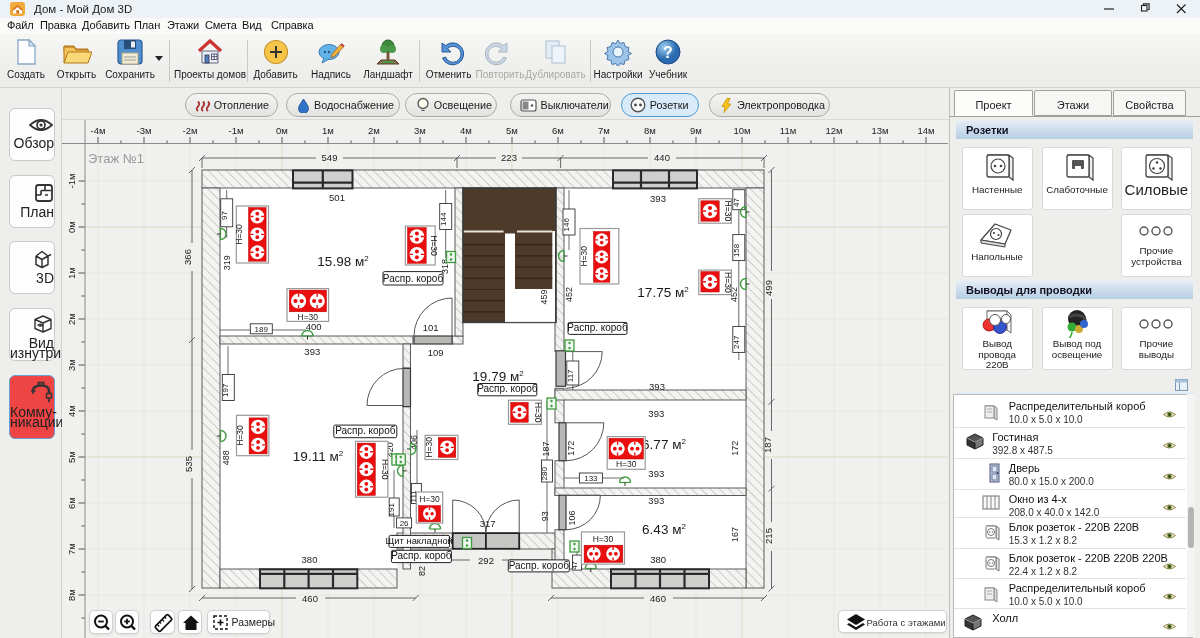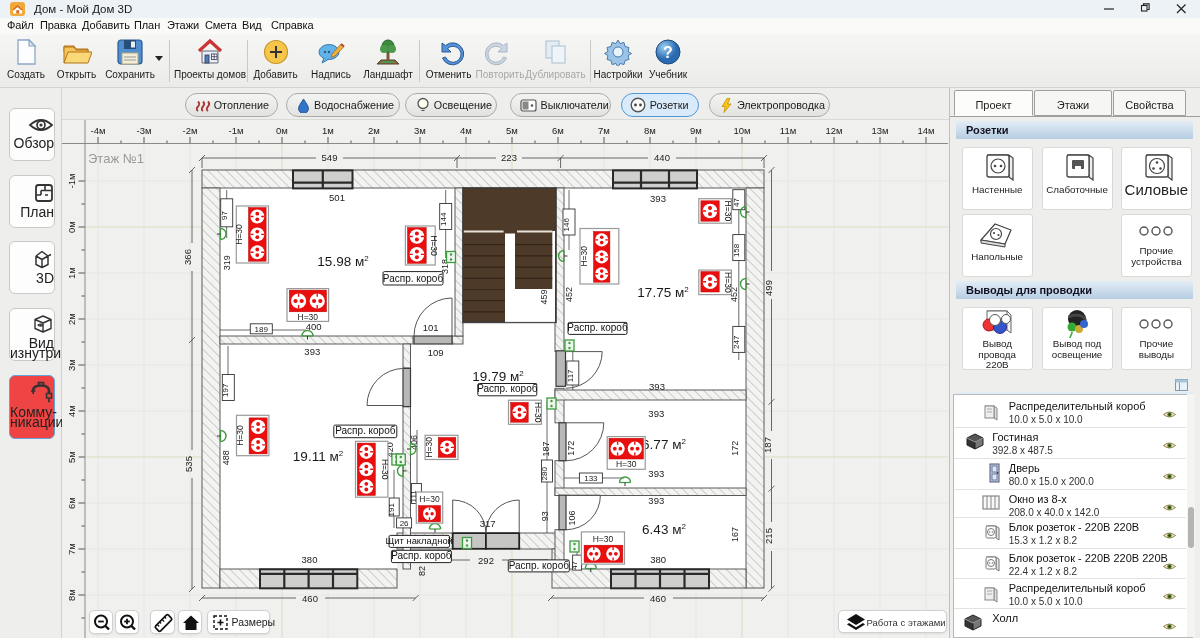--- a/index.html
+++ b/index.html
@@ -1012,21 +1012,21 @@
         <circle cx="6.5" cy="4.5" r="2.2" fill="#5a7a2a"></circle>
         <circle cx="6.5" cy="4.5" r="1" fill="#222"></circle>
       </svg></div>
     <div style="position:absolute;left:4px;top:400.5px;width:232px;height:1px;background:#e2e2e0"></div>
     <div style="position:absolute;left:32.0px;top:406px"><svg width="18" height="18">
         <rect x="1" y="2" width="16" height="13" fill="#f8f8f8" stroke="#888" stroke-width="1.2"></rect>
         <line x1="5" y1="2" x2="5" y2="15" stroke="#888"></line>
         <line x1="9" y1="2" x2="9" y2="15" stroke="#888"></line>
         <line x1="13" y1="2" x2="13" y2="15" stroke="#888"></line>
       </svg></div>
-    <div class="otitle" style="left:58.7px;top:405px">Окно из 8-х</div>
+    <div class="otitle" style="left:58.7px;top:405px">Окно из 4-х</div>
     <div class="osub" style="left:58.7px;top:418.5px">208.0 x 40.0 x 142.0</div>
     <div style="position:absolute;left:213px;top:410px"><svg width="13" height="9">
         <path d="M0.5,4.5 Q6.5,-0.5 12.5,4.5 Q6.5,9.5 0.5,4.5 z" fill="#e8e4c8" stroke="#8a7a3a" stroke-width="0.9"></path>
         <circle cx="6.5" cy="4.5" r="2.2" fill="#5a7a2a"></circle>
         <circle cx="6.5" cy="4.5" r="1" fill="#222"></circle>
       </svg></div>
     <div style="position:absolute;left:4px;top:428.5px;width:232px;height:1px;background:#e2e2e0"></div>
     <div style="position:absolute;left:34.0px;top:434px"><svg width="18" height="19">
         <path d="M2,4 h10 l3,2 v12 l-3,-2 v-12" fill="#e8e8e8" stroke="#777" stroke-width="1"></path>
         <rect x="2" y="4" width="10" height="12" rx="1.5" fill="#fff" stroke="#777" stroke-width="1"></rect>

